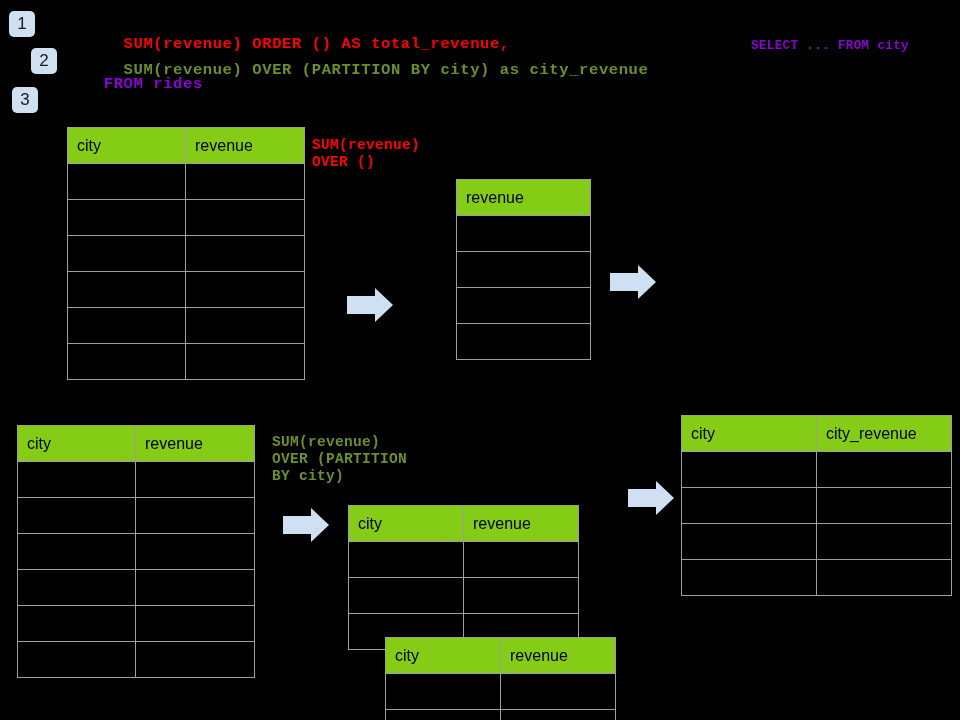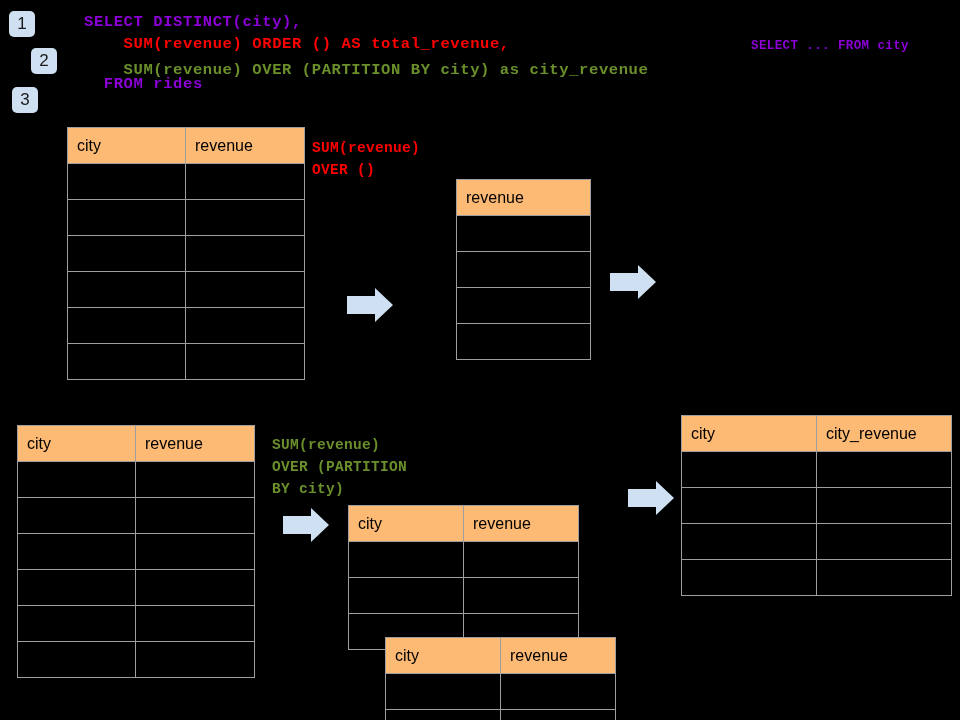--- a/index.html
+++ b/index.html
@@ -56,40 +56,40 @@
     width: 160px;
   }
 
   
   .annot {
     position: absolute;
     font-family: "Liberation Mono", monospace;
     font-size: 14.5px;
     font-weight: bold;
     letter-spacing: 0.3px;
-    line-height: 22px;
+    line-height: 17px;
     white-space: pre-wrap;
   }
   .annot-red   { color: #ff0000; }
   .annot-green { color: #6a8f2b; }
 
   
   .tbl {
     position: absolute;
     border-collapse: collapse;
     background: #000000;
     table-layout: fixed;
   }
   .tbl th, .tbl td {
     border: 1px solid #9e9e9e;
     padding: 0;
     margin: 0;
   }
   .tbl th {
-    background: #fdba74;
+    background: #84cc16;
     color: #000000;
     font-family: "Liberation Sans", sans-serif;
     font-size: 16px;
     font-weight: normal;
     text-align: left;
     padding-left: 9px;
     height: 36px;
     box-sizing: border-box;
   }
   .tbl td {
@@ -105,21 +105,20 @@
 </style>
 </head>
 <body>
 
 <div id="canvas">
 
   <div class="badge" style="left:9px;  top:11px;">1</div>
   <div class="badge" style="left:31px; top:48px;">2</div>
   <div class="badge" style="left:12px; top:87px;">3</div>
 
-  <div class="sql sql-purple" style="left:84px; top:12px;">SELECT DISTINCT(city),</div>
   <div class="sql sql-red" style="left:84px; top:34px;">    SUM(revenue) ORDER () AS total_revenue,</div>
   <div class="sql sql-green" style="left:84px; top:60px;">    SUM(revenue) OVER (PARTITION BY city) as city_revenue</div>
   <div class="sql sql-purple" style="left:84px; top:74px;">  FROM rides</div>
 
   <div class="sql-note" style="left:751px; top:37px;">SELECT ... FROM city</div>
 
   <div class="annot annot-red" style="left:312px; top:137px;">SUM(revenue)
 OVER ()</div>
 
   <div class="annot annot-green" style="left:272px; top:434px;">SUM(revenue)

